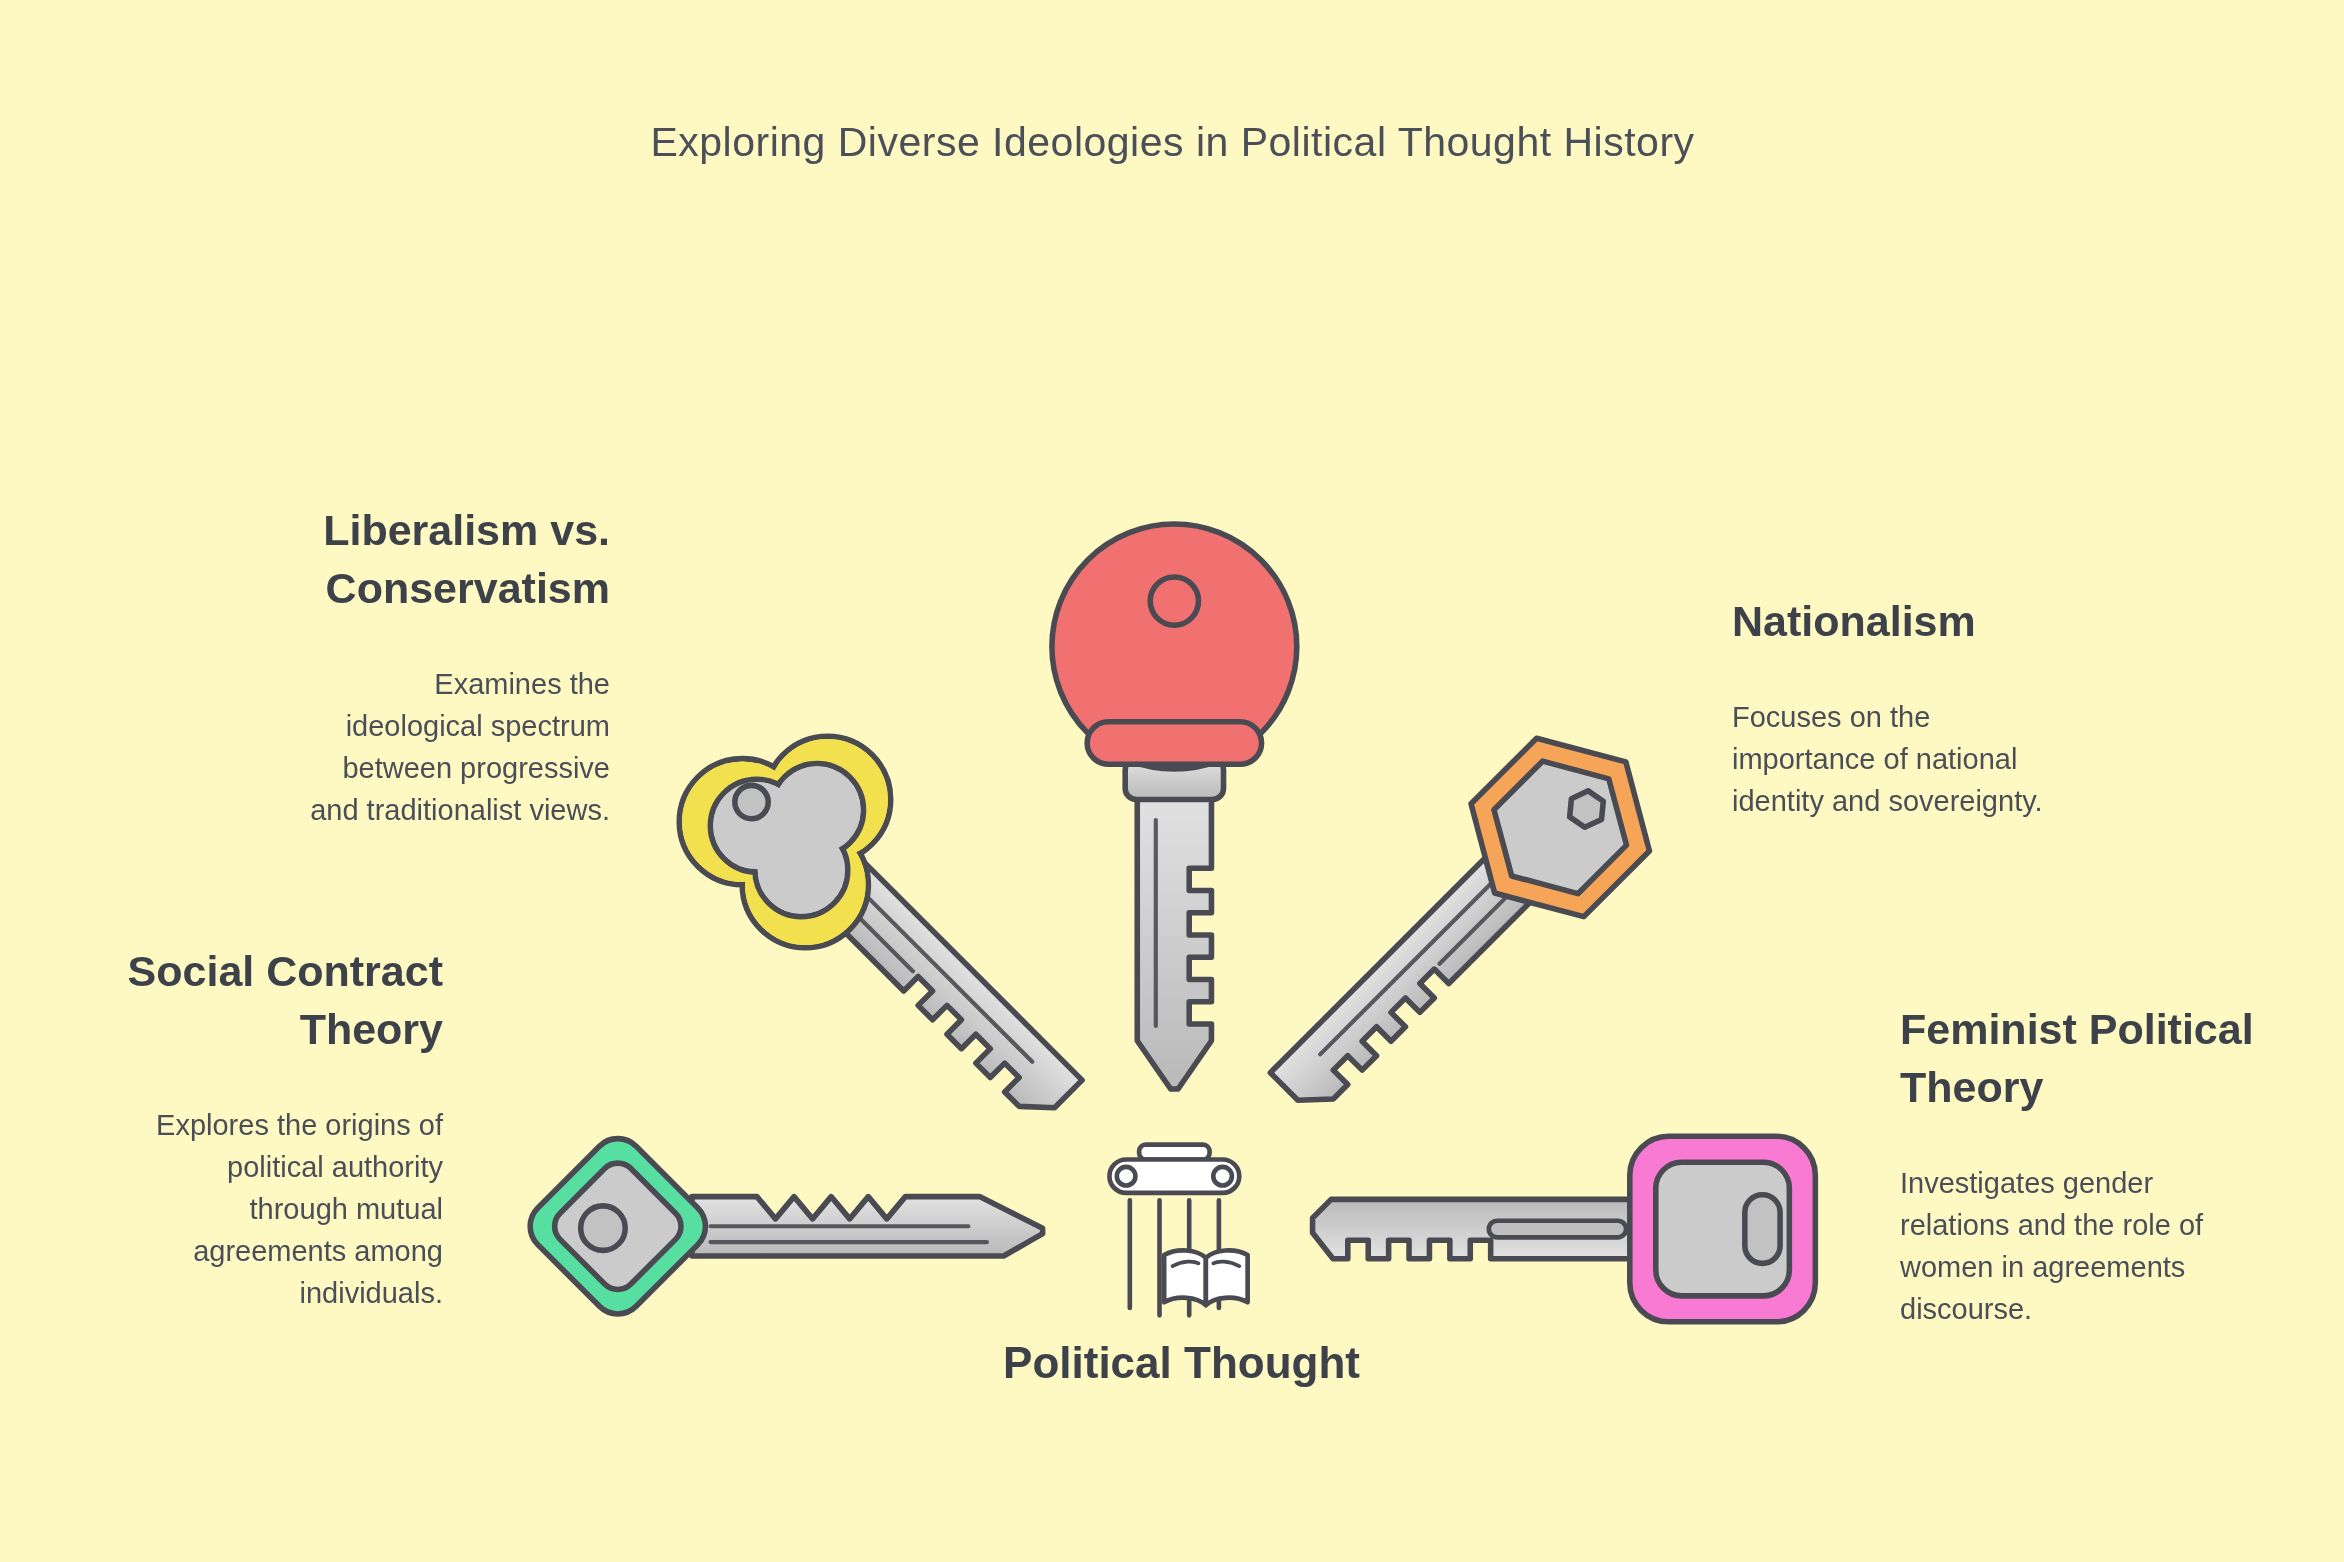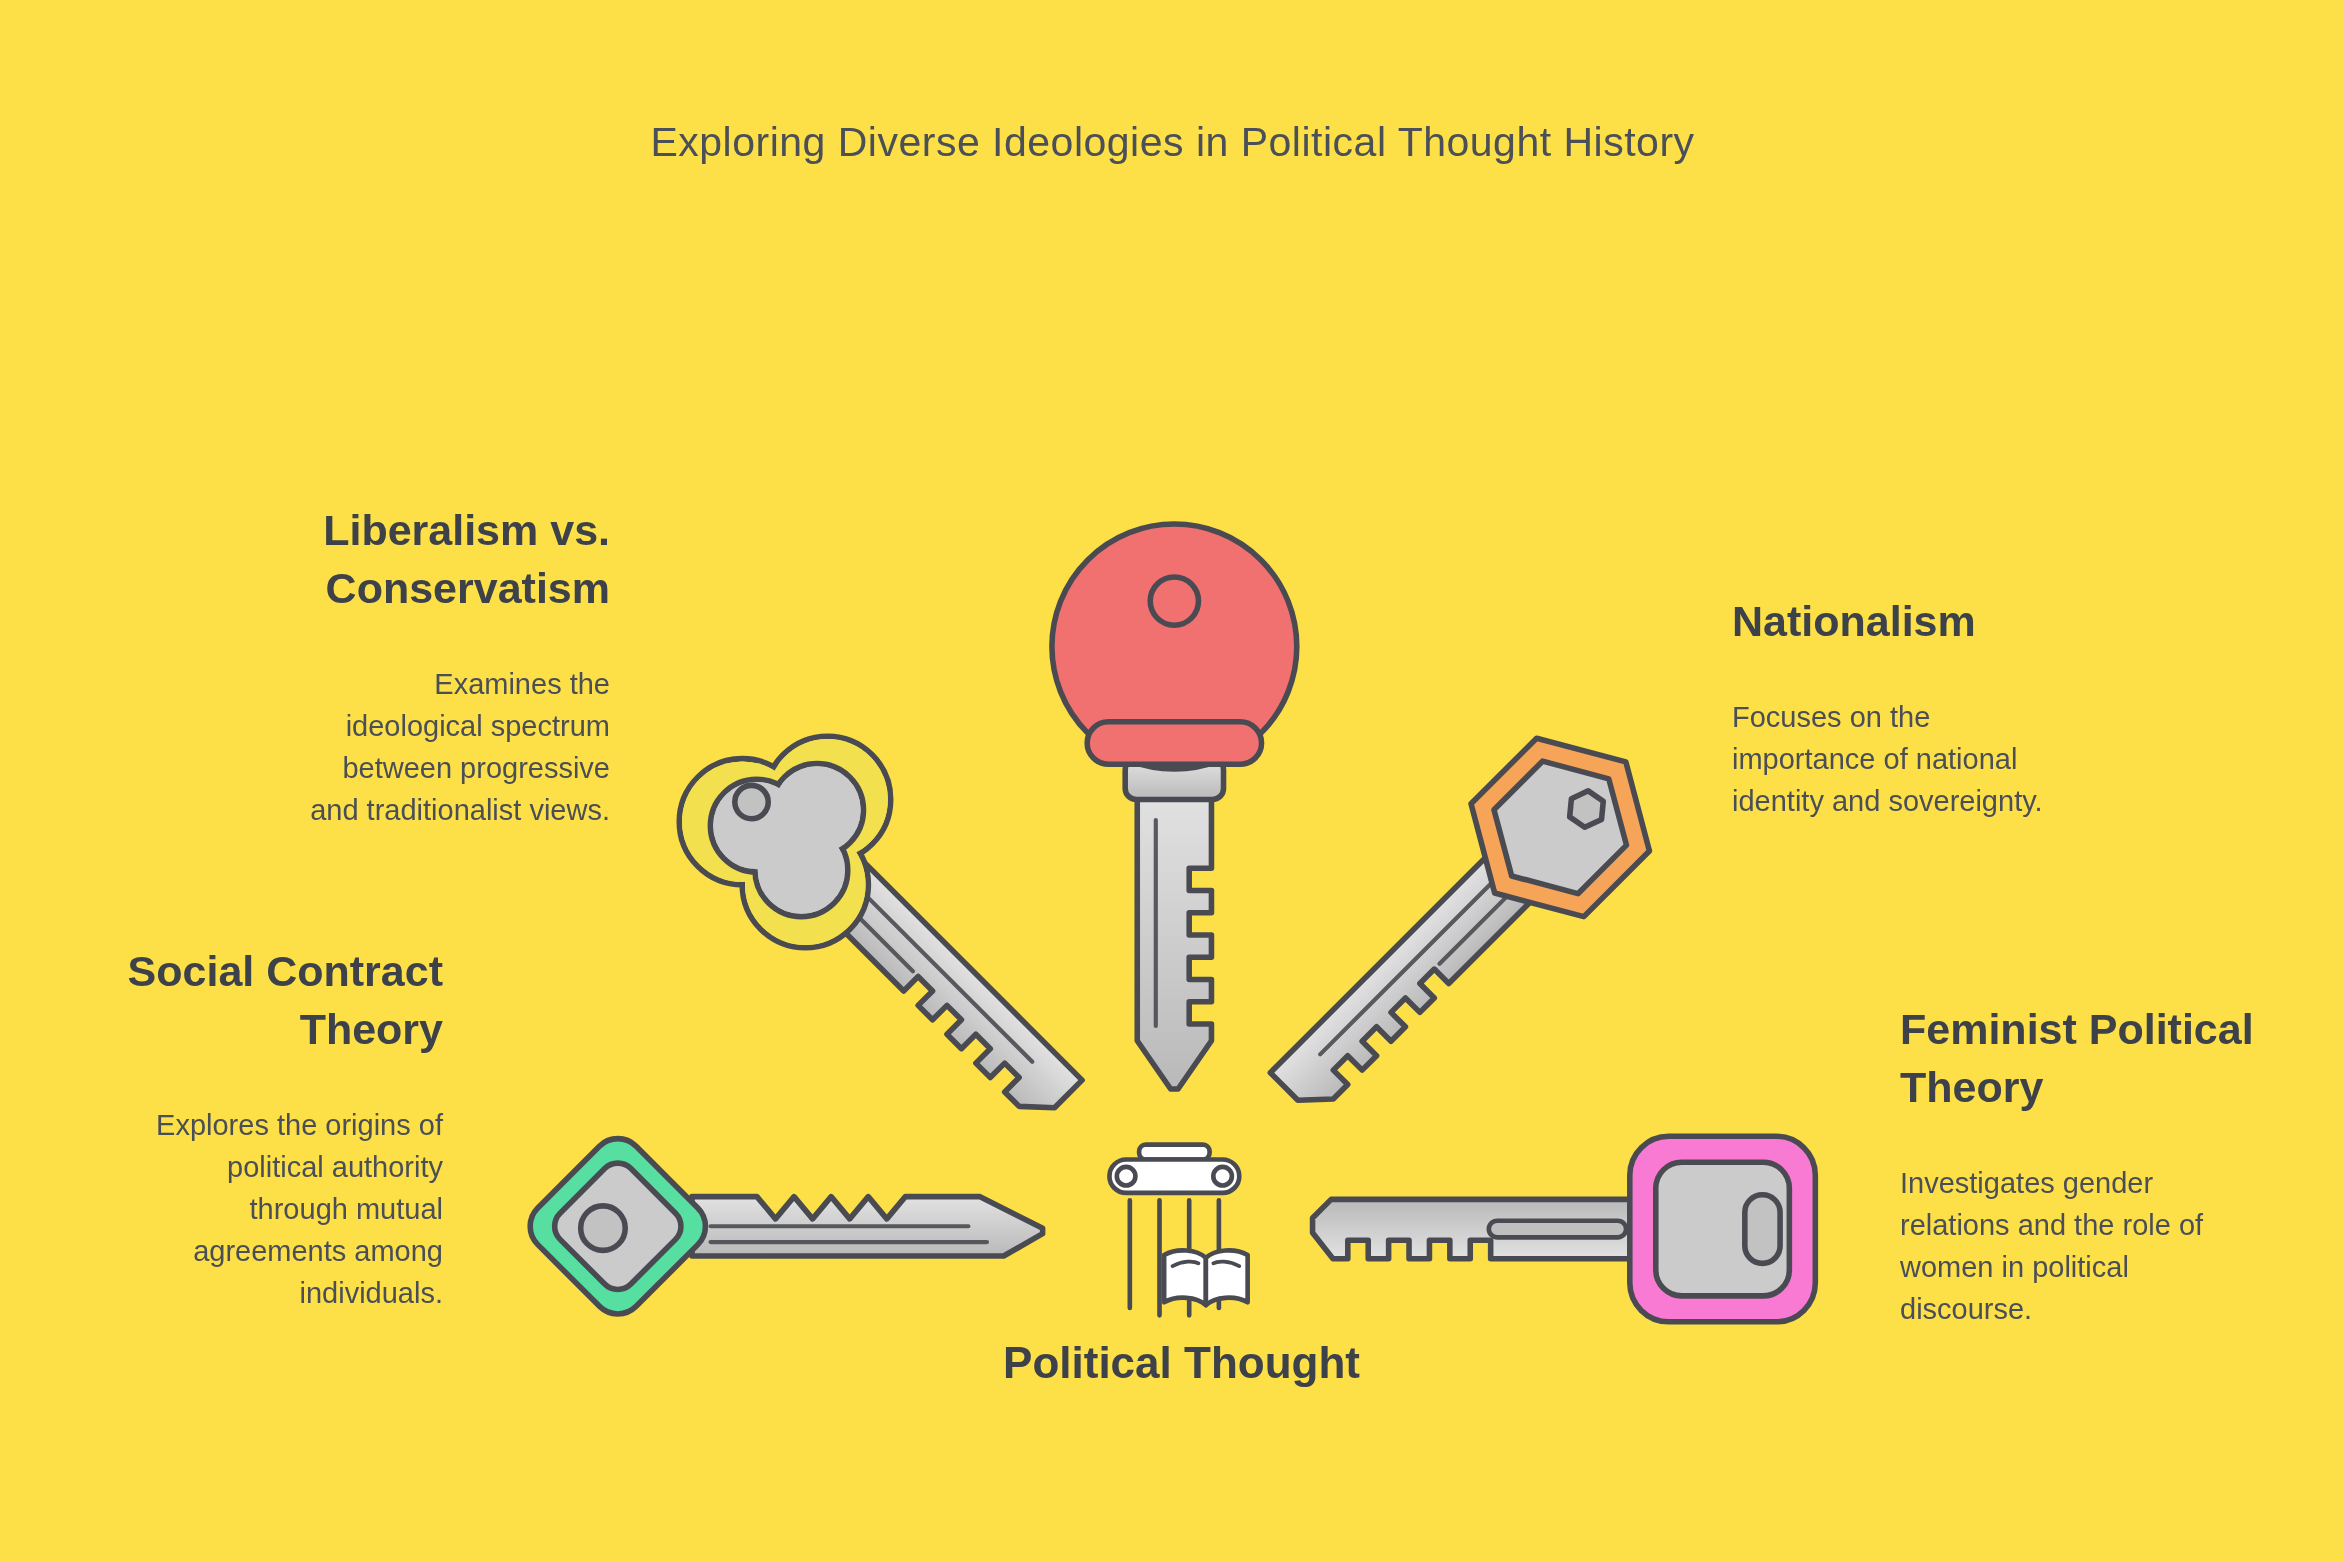--- a/index.html
+++ b/index.html
@@ -4,21 +4,21 @@
 <style>
   * { margin:0; padding:0; box-sizing:border-box; }
   html, body {
     width:2345px; height:1563px;
     background:#ffffff;
     font-family:"Liberation Sans", sans-serif;
   }
   .canvas {
     position:relative;
     width:2345px; height:1563px;
-    background:#fde047;
+    background:#fef9c3;
     overflow:hidden;
   }
   .layer { position:absolute; top:0; left:0; }
 
   .page-title {
     position:absolute; top:119px; left:0; width:100%;
     text-align:center;
     font-size:41px;
     color:#4b4f58;
     letter-spacing:0.5px;
@@ -189,20 +189,20 @@
 through mutual
 agreements among
 individuals.</div>
   </div>
 
   <div class="block t-left" style="top:1000px; left:1900px;">
     <div class="heading">Feminist Political
 Theory</div>
     <div class="desc">Investigates gender
 relations and the role of
-women in political
+women in agreements
 discourse.</div>
   </div>
 
   <div class="center-label">Political Thought</div>
 
 </div>
 
 
 </body></html>

